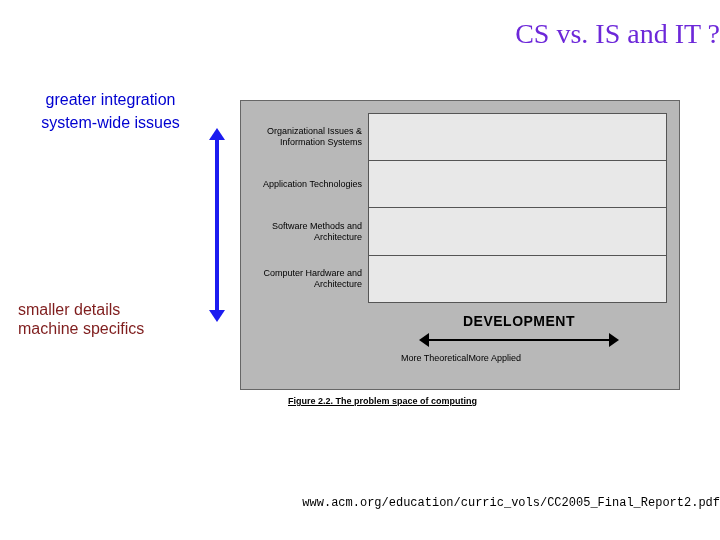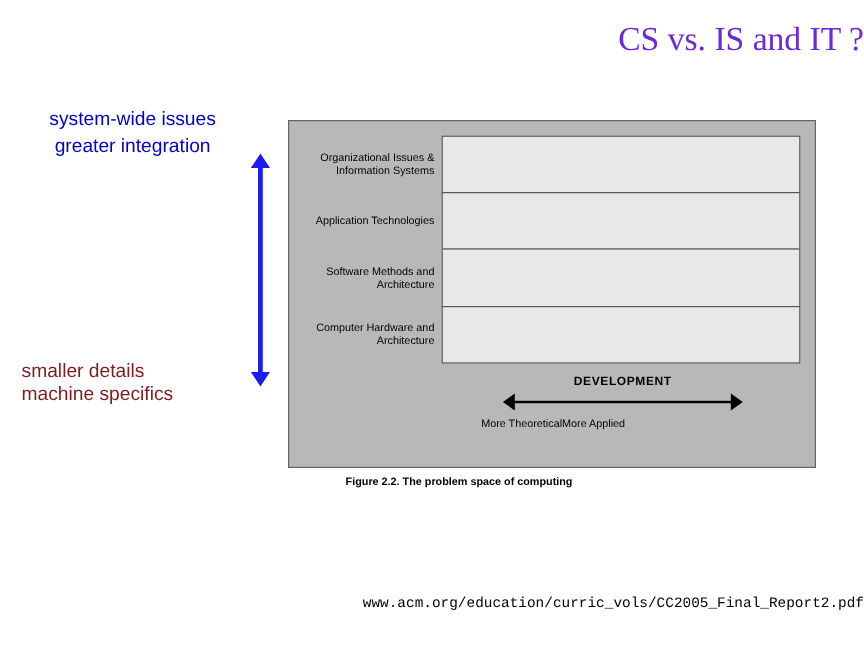--- a/index.html
+++ b/index.html
@@ -66,20 +66,21 @@
     border-right: 8px solid transparent;
   }
   .vert-arrow .head.up { top: -2px; border-bottom: 12px solid #1c1cf0; }
   .vert-arrow .head.down { bottom: -2px; border-top: 12px solid #1c1cf0; }
 
   .figure {
     position: absolute;
     left: 240px;
     top: 100px;
     width: 452px;
+    text-decoration: underline;
   }
   .fig-body {
     width: 440px;
     height: 290px;
     background: #b8b8b8;
     border: 1px solid #666;
     position: relative;
   }
   .rows {
     position: absolute;
@@ -119,21 +120,21 @@
   .dev-section {
     position: absolute;
     left: 130px;
     right: 12px;
     top: 212px;
     bottom: 10px;
     font-family: Arial, sans-serif;
   }
   .dev-title {
     text-align: center;
-    font-size: 10px;
+    font-size: 14px;
     font-weight: bold;
     letter-spacing: 0.5px;
     color: #000;
   }
   .horiz-arrow {
     position: relative;
     height: 14px;
     margin: 4px auto 2px auto;
     width: 200px;
   }
@@ -177,22 +178,22 @@
     color: #000;
     margin-left: 24px;
   }
 </style>
 </head>
 <body>
 
 <div class="title">CS vs. IS and IT  ?</div>
 
 <div class="left-annotations">
+  <div class="anno-top">greater integration</div>
   <div class="anno-top">system-wide issues</div>
-  <div class="anno-top">greater integration</div>
 </div>
 
 <div class="anno-bottom">
   <div>smaller details</div>
   <div>machine specifics</div>
 </div>
 
 <div class="vert-arrow">
   <div class="head up"></div>
   <div class="shaft"></div>

